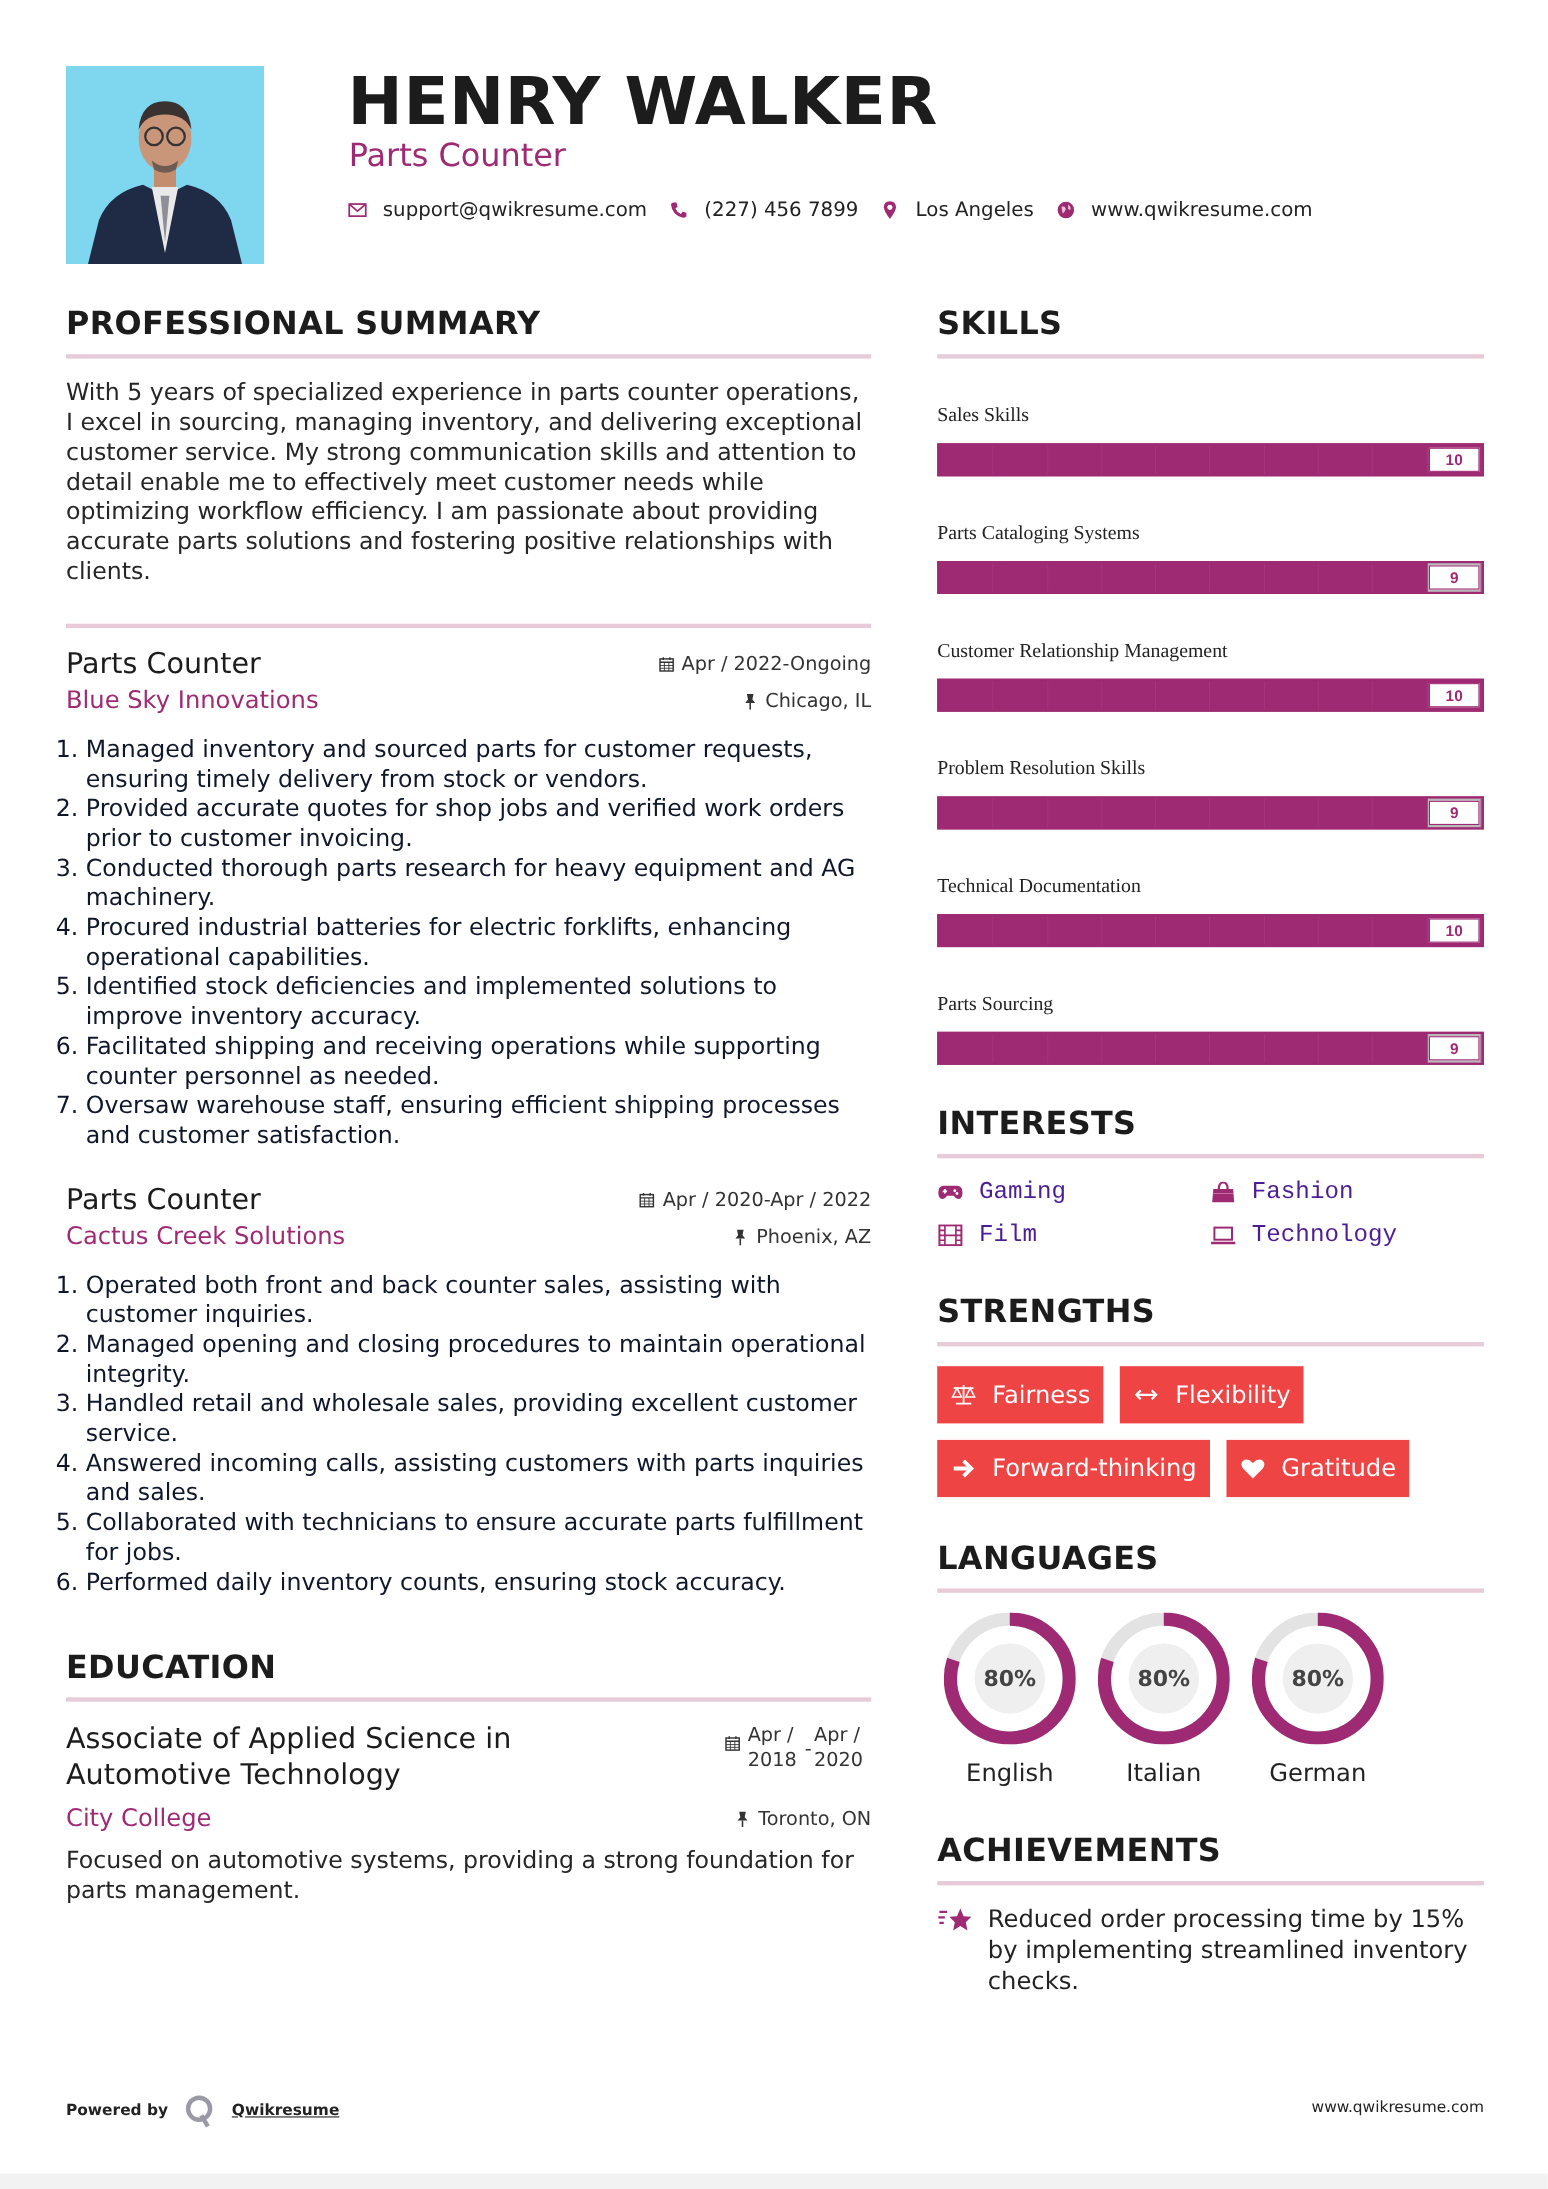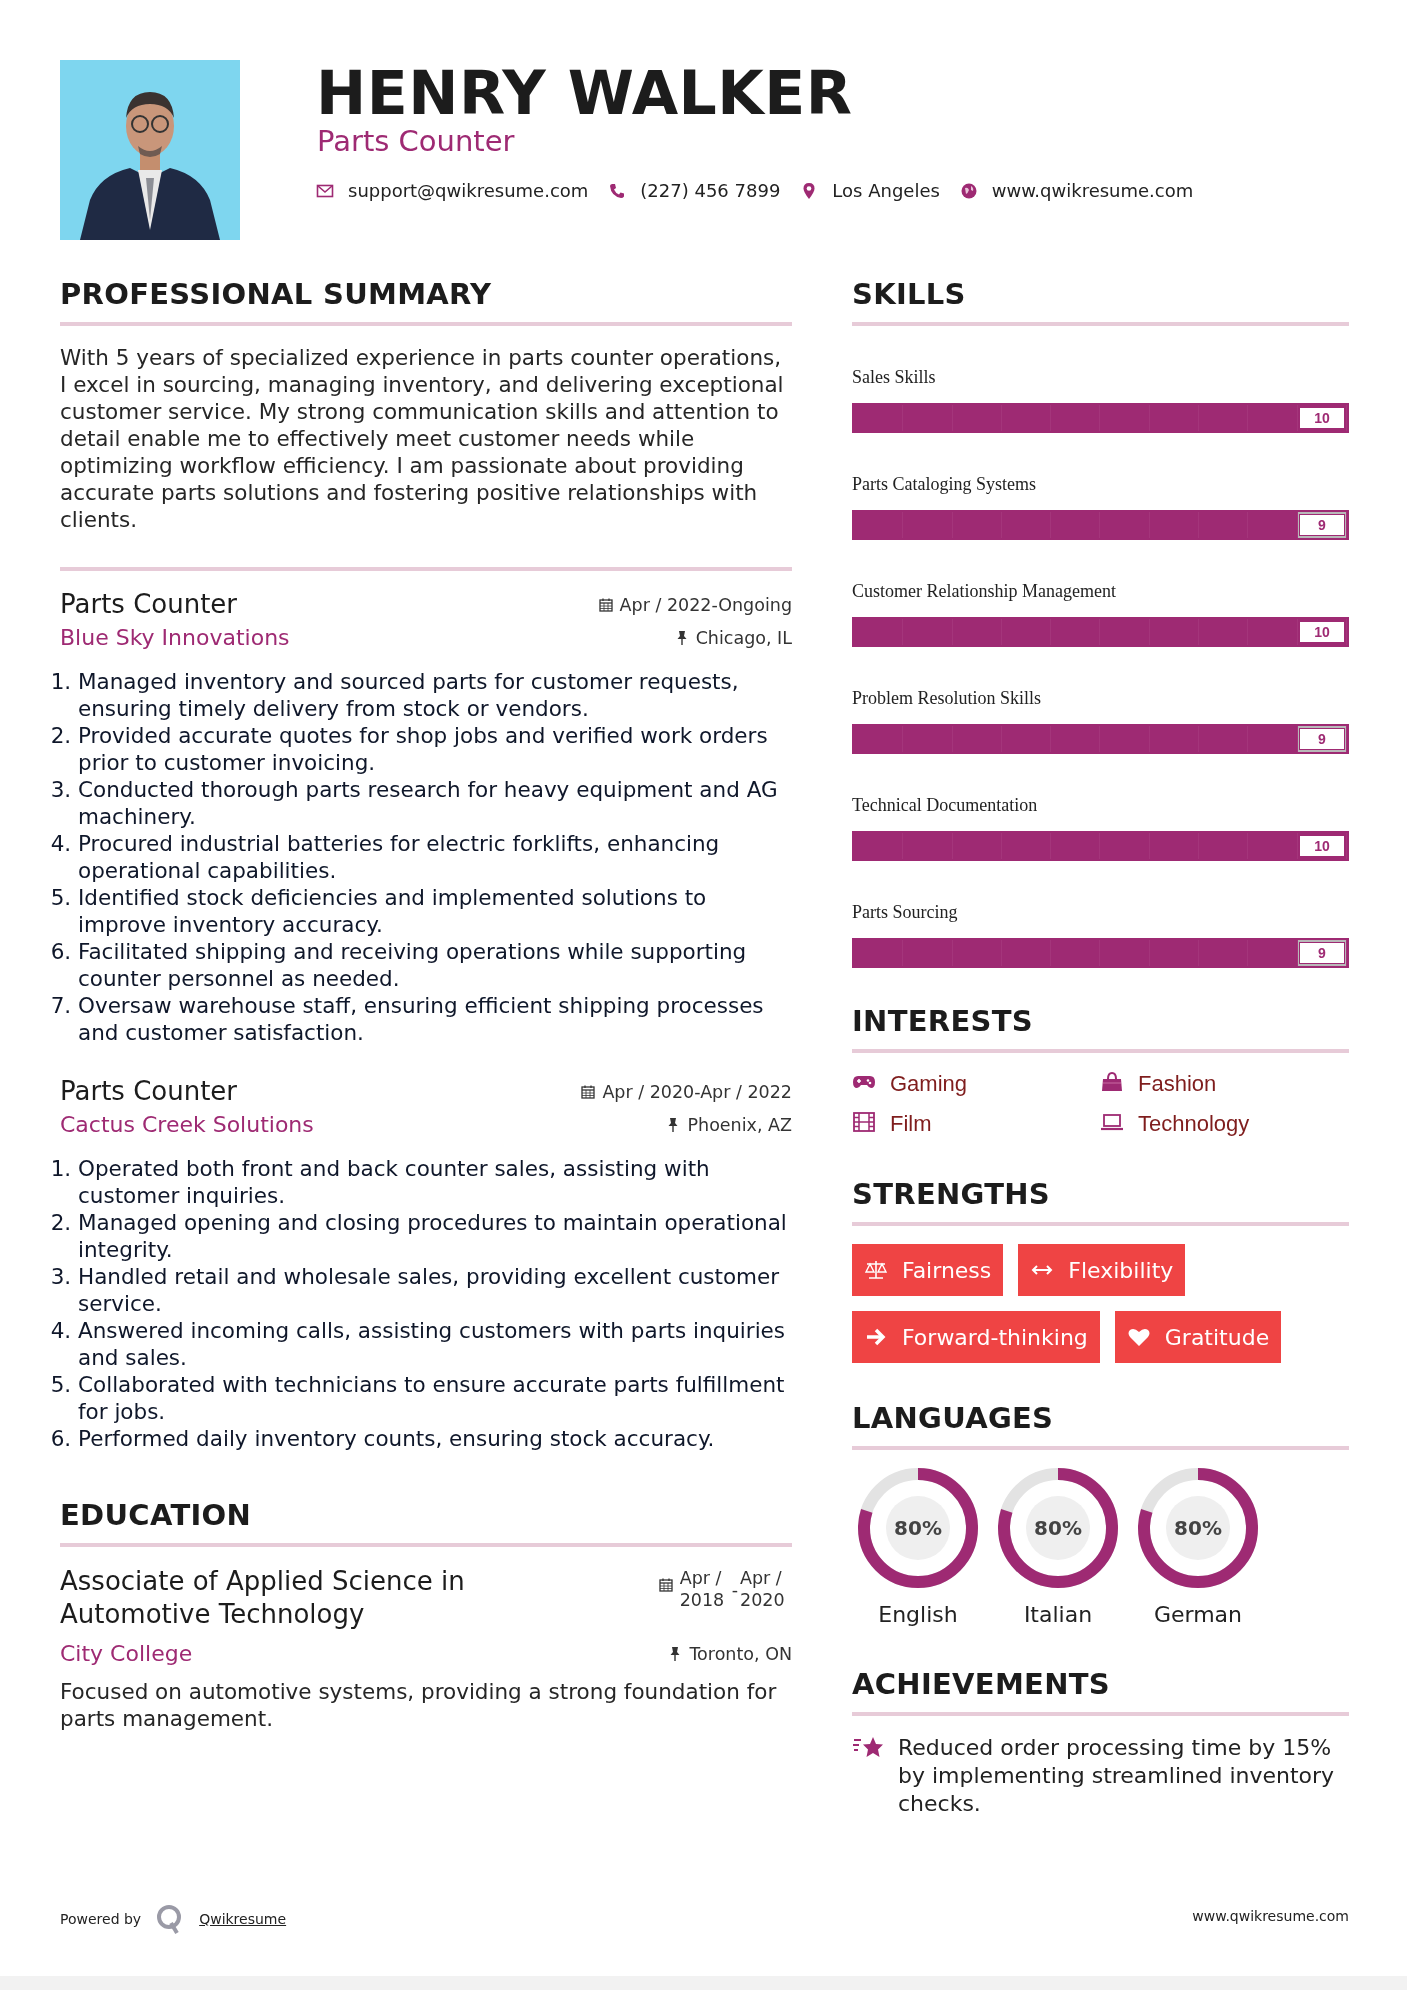--- a/index.html
+++ b/index.html
@@ -46,21 +46,21 @@
   
   .skill { margin-bottom: 17px; }
   .skill-name { font-size: 18px; color: #222; line-height: 28px; font-family: Liberation Serif, serif; margin-top: 37px; }
   .skill-bar { position: relative; height: 30px; margin-top: 12px; background: #9e2a73; display: flex; border: 2px solid #9e2a73; }
   .skill-seg { flex: 1; border-right: 1px solid #a4357b; }
   .skill-seg.empty { background: #b9b9b9; }
   .skill-val { position: absolute; right: 2px; top: 2px; width: 46px; height: 22px; background: #fff; border: 1px solid #9e2a73; color: #9e2a73; font-size: 14px; font-weight: 700; display: flex; align-items: center; justify-content: center; font-family: "Liberation Sans", sans-serif; }
 
   
   .interests { display: grid; grid-template-columns: 248px 248px; row-gap: 14px; margin-top: 4px; }
-  .interest { display: flex; align-items: flex-start; font-size: 22px; color: #7f1d1d; font-family: Liberation Sans, sans-serif; }
+  .interest { display: flex; align-items: center; font-size: 22px; color: #4c1d95; font-family: Liberation Mono, monospace; }
   .interest .ic { width: 26px; height: 22px; margin-right: 12px; display: inline-flex; align-items: center; }
   .interest .ic svg { width: 24px; height: 20px; }
 
   
   .strengths { display: flex; flex-wrap: wrap; gap: 15px 15px; margin-top: 4px; }
   .chip { background: #ef4444; color: #fff; height: 52px; padding: 0 12px; display: inline-flex; align-items: center; font-size: 22px; font-family: "DejaVu Sans", sans-serif; }
   .chip .ic { width: 26px; height: 22px; margin-right: 12px; display: inline-flex; align-items: center; }
   .chip .ic svg { width: 24px; height: 22px; }
 
   
@@ -71,21 +71,21 @@
   .ring-label { position: absolute; left: 0; top: 0; width: 120px; height: 120px; display: flex; align-items: center; justify-content: center; font-size: 20px; font-weight: 700; color: #444; font-family: "DejaVu Sans", sans-serif; }
   .lang-name { margin-top: 14px; font-size: 22px; color: #222; font-family: "DejaVu Sans", sans-serif; }
 
   
   .ach { display: flex; align-items: flex-start; margin-bottom: 14px; }
   .ach .ic { width: 34px; height: 28px; margin-right: 12px; flex-shrink: 0; }
   .ach .ic svg { width: 34px; height: 28px; }
   .ach-text { font-size: 22px; line-height: 28px; color: #222; font-family: "DejaVu Sans", sans-serif; }
 
   
-  .footer-left { position: absolute; left: 60px; top: 1903px; display: flex; align-items: center; font-size: 14px; color: #222; font-family: "DejaVu Sans", sans-serif; }
+  .footer-left { position: absolute; left: 60px; top: 1903px; display: flex; align-items: center; font-size: 14px; color: #222; font-family: "DejaVu Sans", sans-serif; font-weight: bold; }
   .footer-left .q { width: 30px; height: 32px; margin: 0 14px; }
   .footer-left .brand { text-decoration: underline; color: #222; }
   .footer-right { position: absolute; right: 58px; top: 1908px; font-size: 14px; color: #222; font-family: "DejaVu Sans", sans-serif; }
   .bottom-band { position: absolute; left: 0; bottom: 0; width: 1407px; height: 14px; background: #f2f2f2; }
 </style>
 </head>
 <body>
 
 <div class="photo">
   <svg viewBox="0 0 180 180">

